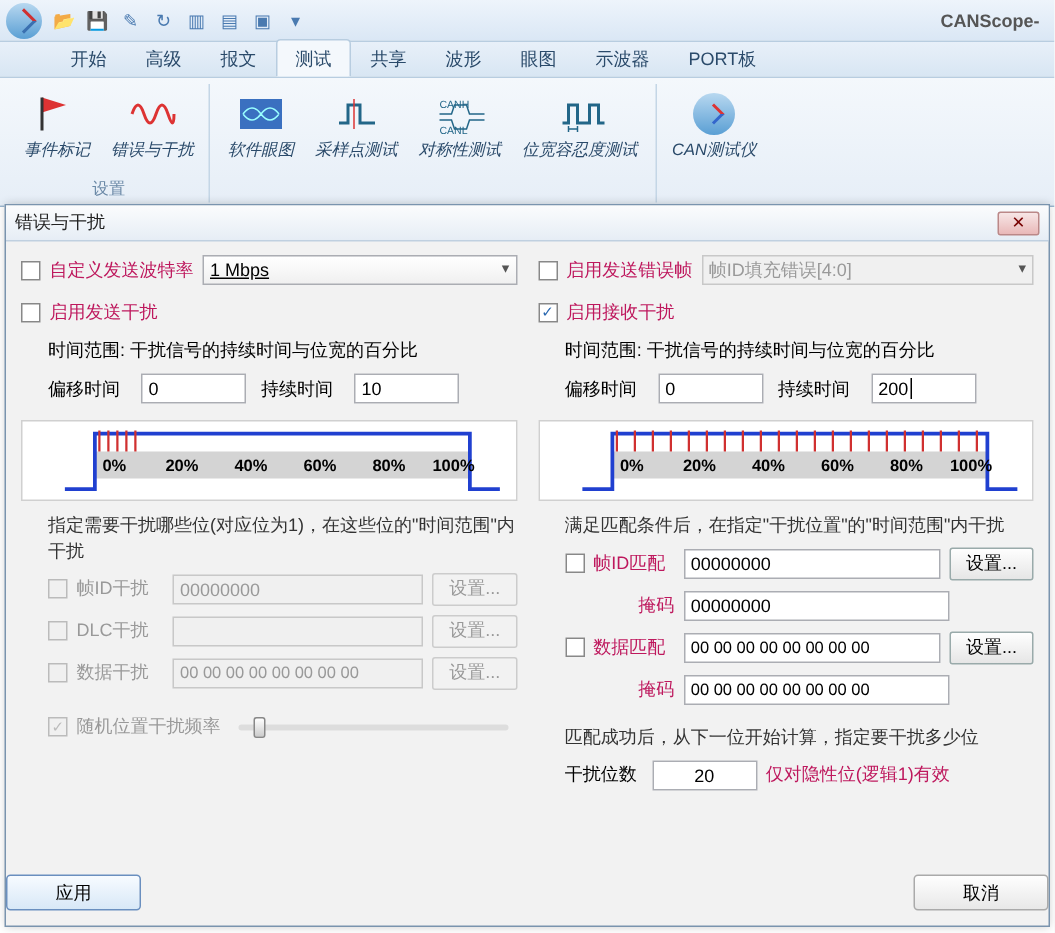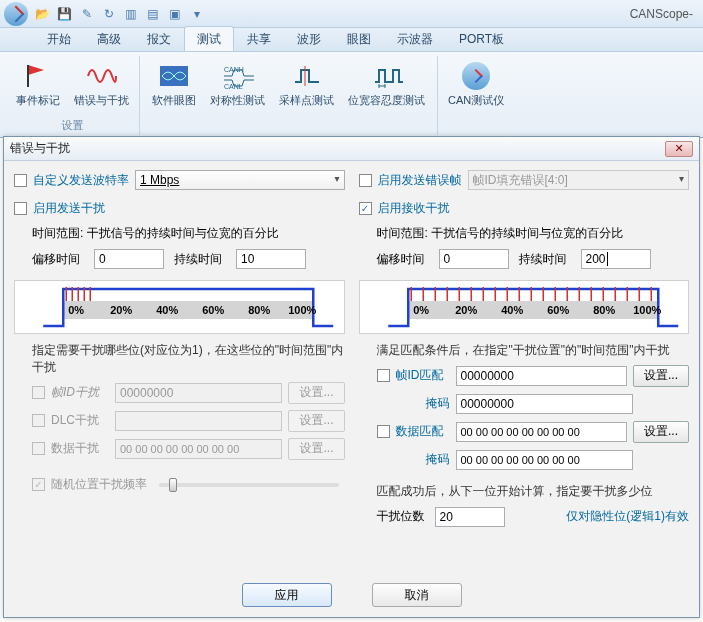--- a/index.html
+++ b/index.html
@@ -4,51 +4,51 @@
 <style>
 * { box-sizing: border-box; margin: 0; padding: 0; }
 body { font-family: "Microsoft YaHei", "SimSun", Tahoma, sans-serif; font-size: 12px; background: #fff; width: 703px; height: 622px; overflow: hidden; position: relative; }
 
 
 .titlebar { height: 28px; background: linear-gradient(#eef4fb, #dae7f5); display: flex; align-items: center; padding: 0 4px; border-bottom: 1px solid #b8cde0; }
 .app-logo { width: 24px; height: 24px; border-radius: 12px; background: linear-gradient(#b8d8f0, #5a9fd4); position: relative; margin-right: 6px; display:flex; align-items:center; justify-content:center; }
 .app-logo::after { content:""; position:absolute; width:10px; height:10px; border-top:2px solid #d03030; border-right:2px solid #3a70b0; transform:rotate(45deg); }
 .qat { display: flex; gap: 4px; }
 .qat-btn { width: 18px; height: 18px; display:flex; align-items:center; justify-content:center; font-size:12px; color:#4a7ab0; cursor:pointer; }
-.titlebar-right { margin-left:auto; color:#555; padding-right:6px; }
+.titlebar-right { margin-left:auto; color:#555; padding-right:6px;font-weight:bold; }
 
 
 .ribbon-tabs { height: 24px; background: linear-gradient(#e8f0f9, #d8e6f3); display: flex; align-items: flex-end; padding-left: 34px; border-bottom: 1px solid #b8cde0; }
 .ribbon-tab { padding: 4px 12px 3px; font-size: 12px; color: #2a4a6a; cursor:pointer; border:1px solid transparent; border-bottom:none; }
 .ribbon-tab.active { background: #f4f8fc; border-color:#b8cde0; border-radius:3px 3px 0 0; }
 
 
 .ribbon-panel { height: 86px; background: linear-gradient(#f4f8fc, #e6eef7); border-bottom: 1px solid #9ab6d0; display: flex; padding: 4px 6px 2px; gap:2px; }
 .ribbon-group { display:flex; flex-direction:column; align-items:center; padding:2px 6px; border-right:1px solid #c4d6e6; }
 .ribbon-group:last-child { border-right:none; }
 .ribbon-big-items { display:flex; gap:6px; }
 .ribbon-big { display:flex; flex-direction:column; align-items:center; width:auto; min-width:48px; padding:2px 4px; cursor:pointer; }
 .ribbon-big .ico { width:32px; height:32px; display:flex; align-items:center; justify-content:center; margin-bottom:2px; }
-.ribbon-big .lbl { font-size:11px; color:#2a4a6a; text-align:center; line-height:1.1; white-space:nowrap; }
+.ribbon-big .lbl { font-size:11px; color:#2a4a6a; text-align:center; line-height:1.1; white-space:nowrap;font-style:italic; }
 .ribbon-group-label { font-size:11px; color:#6a88a6; margin-top:auto; padding-top:2px; }
 
 
 .dialog { position:absolute; left:3px; top:136px; width:697px; height:482px; background:#f2f2f2; border:1px solid #7a94ae; box-shadow:0 0 6px rgba(0,0,0,.2); }
 .dlg-title { height:24px; background:linear-gradient(#fbfcfd,#e6edf5); border-bottom:1px solid #c0d0e0; display:flex; align-items:center; padding:0 6px; }
 .dlg-title .ttl { font-size:12px; color:#222; }
 .dlg-title .close { margin-left:auto; width:28px; height:16px; background:linear-gradient(#f7e6e6,#e9b8b8); border:1px solid #b88; border-radius:2px; display:flex; align-items:center; justify-content:center; font-size:11px; color:#700; cursor:pointer; }
 .dlg-body { padding:8px 10px; height:calc(100% - 24px); position:relative; }
 
 .columns { display:flex; gap:14px; }
 .col { flex:1; display:flex; flex-direction:column; gap:6px; }
 
 .row { display:flex; align-items:center; gap:6px; min-height:22px; }
 .cb { width:13px; height:13px; border:1px solid #888; background:#fff; display:inline-flex; align-items:center; justify-content:center; font-size:10px; color:#2a68b0; cursor:pointer; }
 .cb.disabled { border-color:#bbb; background:#f0f0f0; color:#bbb; cursor:default; }
-.lbl { color:#0369a1; }
+.lbl { color:#be185d; }
 .lbl.disabled { color:#999; }
 
 .combo, .textin { height:20px; border:1px solid #abadb3; background:#fff; font-size:12px; padding:0 4px; display:flex; align-items:center; }
 .combo { position:relative; padding-right:18px; background:linear-gradient(#fff,#f0f0f0); }
 .combo::after { content:"▾"; position:absolute; right:4px; top:2px; color:#555; font-size:10px; }
 .combo.disabled, .textin.disabled { background:#f0f0f0; color:#999; border-color:#c8c8c8; }
 
 .indent { padding-left:18px; }
 .small-gap { gap:10px; }
 
@@ -58,21 +58,21 @@
 
 .timeline { height:54px; border:1px solid #d0d0d0; background:#fff; position:relative; margin:4px 0 2px; }
 .timeline svg { width:100%; height:100%; display:block; }
 
 .btn { height:22px; min-width:50px; padding:0 10px; border:1px solid #9aa; background:linear-gradient(#fefefe,#e6e6e6); border-radius:2px; font-size:12px; cursor:pointer; display:inline-flex; align-items:center; justify-content:center; }
 .btn.disabled { color:#999; border-color:#ccc; background:#f2f2f2; cursor:default; }
 
 .slider { flex:1; height:4px; background:#ddd; position:relative; border-radius:2px; margin:0 6px; }
 .slider .thumb { position:absolute; left:10px; top:-5px; width:8px; height:14px; background:linear-gradient(#fff,#ccc); border:1px solid #888; border-radius:2px; }
 
-.dlg-footer { position:absolute; left:0; right:0; bottom:10px; display:flex; justify-content:center; gap:40px;margin-top:32px; }
+.dlg-footer { position:absolute; left:0; right:0; bottom:10px; display:flex; justify-content:space-between; gap:40px;margin-top:32px; }
 .big-btn { height:24px; width:90px; border:1px solid #6a8fbf; background:linear-gradient(#f7fbff,#d8e8f7); border-radius:3px; font-size:12px; cursor:pointer; }
 .note-text { font-size:12px; color:#333; line-height:1.4; }
 .tick-label { font-weight:bold; font-size:11px; fill:#000; }
 </style>
 </head>
 <body>
 
 <div class="titlebar">
   <div class="app-logo"></div>
   <div class="qat">
@@ -129,37 +129,37 @@
         <div class="ico">
             <svg width="32" height="28">
               <rect x="2" y="4" width="28" height="20" fill="#3a70c0"></rect>
               <path d="M4 14 Q10 6 16 14 T28 14 M4 14 Q10 22 16 14 T28 14" stroke="#9ff" fill="none"></path>
             </svg>
           </div>
         <div class="lbl">软件眼图</div>
       </div>
       <div class="ribbon-big">
         <div class="ico">
+            <svg width="32" height="28">
+              <path d="M4 20 L10 20 L10 8 L18 8 L18 20 L28 20" stroke="#268" stroke-width="2" fill="none"></path>
+              <line x1="14" y1="4" x2="14" y2="24" stroke="#d33"></line>
+            </svg>
+          </div>
+        <div class="lbl">采样点测试</div>
+      </div>
+      <div class="ribbon-big">
+        <div class="ico">
             <svg width="36" height="28">
               <text x="2" y="10" font-size="7" fill="#268">CANH</text>
               <path d="M2 14 L10 14 L12 8 L20 8 L22 14 L34 14" stroke="#268" fill="none"></path>
               <path d="M2 18 L10 18 L12 24 L20 24 L22 18 L34 18" stroke="#268" fill="none"></path>
               <text x="2" y="27" font-size="7" fill="#268">CANL</text>
             </svg>
           </div>
         <div class="lbl">对称性测试</div>
-      </div>
-      <div class="ribbon-big">
-        <div class="ico">
-            <svg width="32" height="28">
-              <path d="M4 20 L10 20 L10 8 L18 8 L18 20 L28 20" stroke="#268" stroke-width="2" fill="none"></path>
-              <line x1="14" y1="4" x2="14" y2="24" stroke="#d33"></line>
-            </svg>
-          </div>
-        <div class="lbl">采样点测试</div>
       </div>
       <div class="ribbon-big">
         <div class="ico">
             <svg width="36" height="28">
               <path d="M4 20 L8 20 L8 8 L14 8 L14 20 L22 20 L22 8 L28 8 L28 20 L34 20" stroke="#268" stroke-width="2" fill="none"></path>
               <path d="M8 24 L14 24 M8 22 L8 26 M14 22 L14 26" stroke="#268"></path>
             </svg>
           </div>
         <div class="lbl">位宽容忍度测试</div>
       </div>
@@ -227,21 +227,21 @@
             <text class="tick-label" x="72" y="33">20%</text>
             <text class="tick-label" x="118" y="33">40%</text>
             <text class="tick-label" x="164" y="33">60%</text>
             <text class="tick-label" x="210" y="33">80%</text>
             <text class="tick-label" x="250" y="33">100%</text>
           </svg>
         </div>
         <div class="indent note-text">指定需要干扰哪些位(对应位为1)，在这些位的"时间范围"内干扰</div>
         <div class="row indent">
           <span class="cb disabled"></span>
-          <span class="lbl disabled" style="min-width:58px;font-style:italic;">帧ID干扰</span>
+          <span class="lbl disabled" style="min-width:58px;">帧ID干扰</span>
           <div class="textin disabled" style="flex:1;">
               <span>00000000</span>
             </div>
           <button class="btn disabled">设置...</button>
         </div>
         <div class="row indent">
           <span class="cb disabled"></span>
           <span class="lbl disabled" style="min-width:58px;">DLC干扰</span>
           <div class="textin disabled" style="flex:1;"></div>
           <button class="btn disabled">设置...</button>
@@ -351,24 +351,24 @@
           <span style="min-width:13px;"></span>
           <span class="lbl" style="min-width:54px;text-align:right;">掩码</span>
           <div class="textin" style="flex:1;font-size:11px;">
               <span>00 00 00 00 00 00 00 00</span>
             </div>
           <span style="min-width:50px;"></span>
         </div>
         <div class="indent note-text" style="margin-top:6px;">匹配成功后，从下一位开始计算，指定要干扰多少位</div>
         <div class="row indent">
           <span class="inline-label">干扰位数</span>
-          <div class="textin" style="width:70px;">
+          <div class="textin" style="width:70px;justify-content:center;">
               <span>20</span>
             </div>
-          <span class="lbl" style="flex:1;text-align:right;">仅对隐性位(逻辑1)有效</span>
+          <span class="lbl" style="flex:1;text-align:left;">仅对隐性位(逻辑1)有效</span>
         </div>
       </div>
     </div>
 
     <div class="dlg-footer">
       <button class="big-btn">应用</button>
       <button class="big-btn" style="background:linear-gradient(#fefefe,#e8e8e8);border-color:#aaa;">取消</button>
     </div>
   </div>
 </div>

